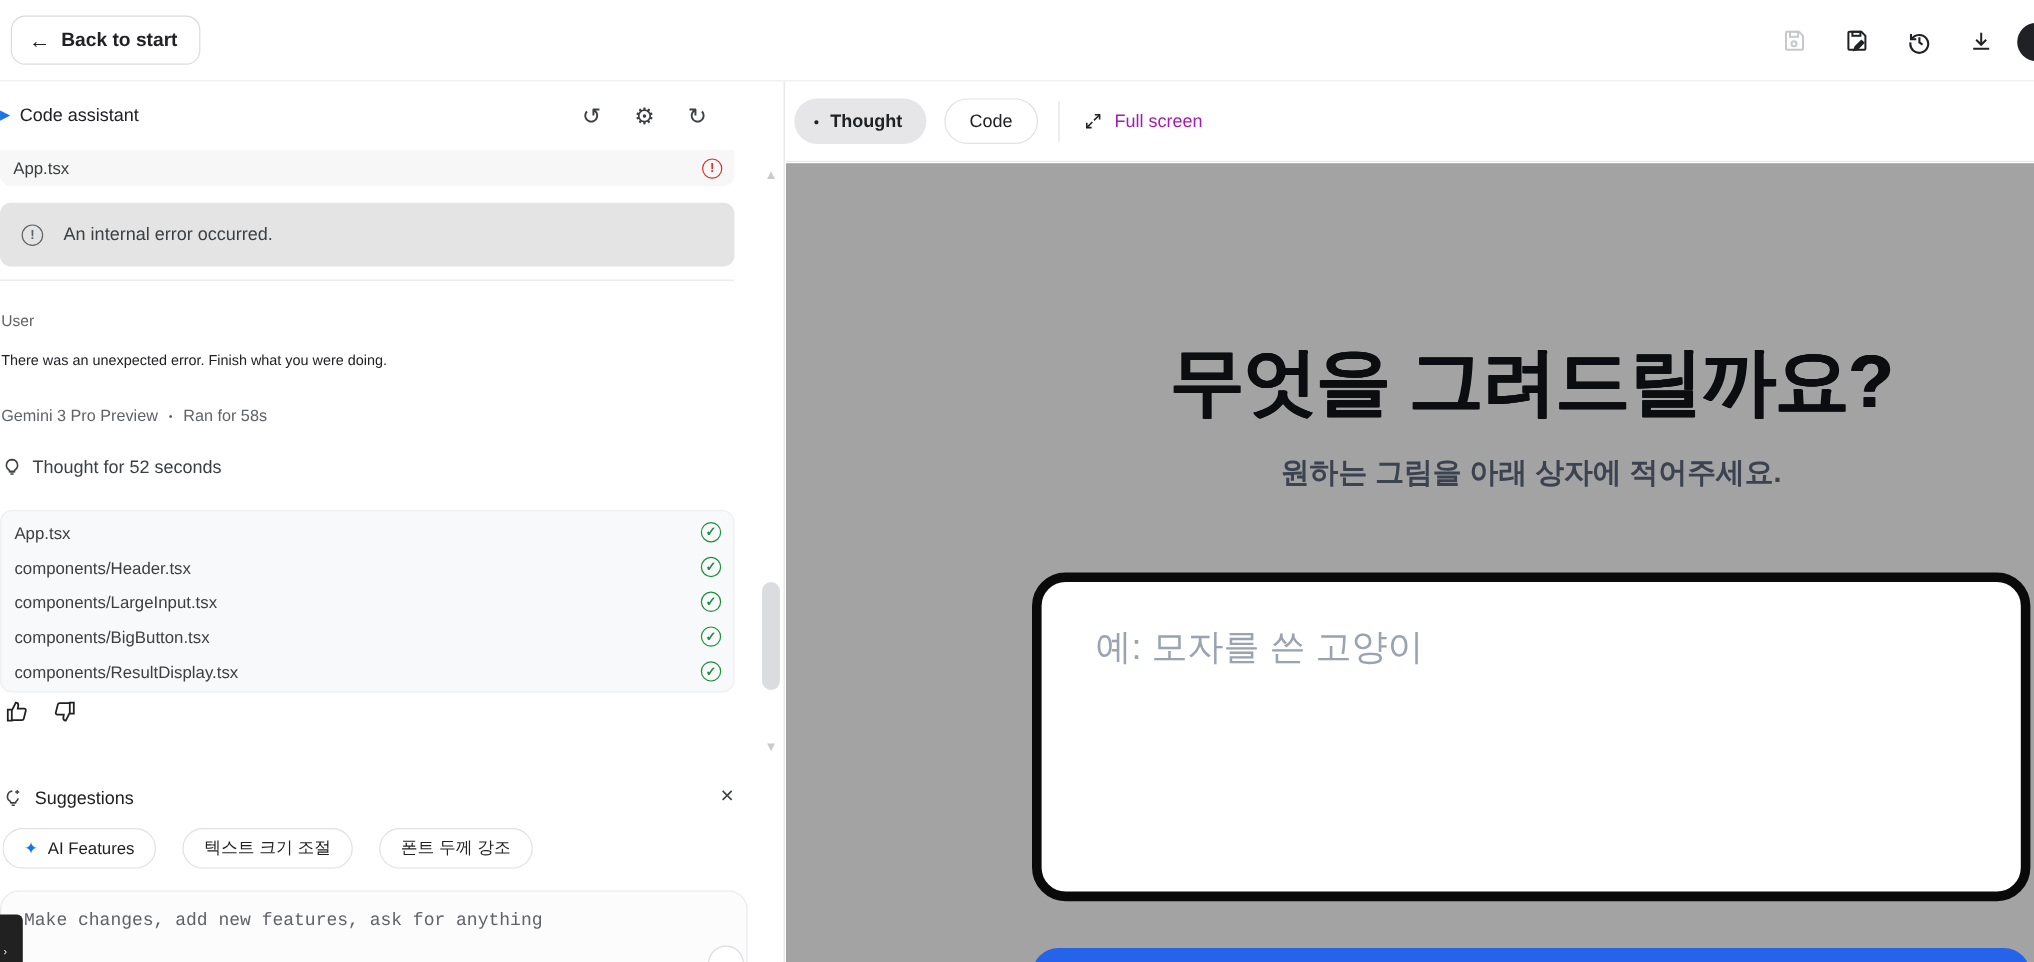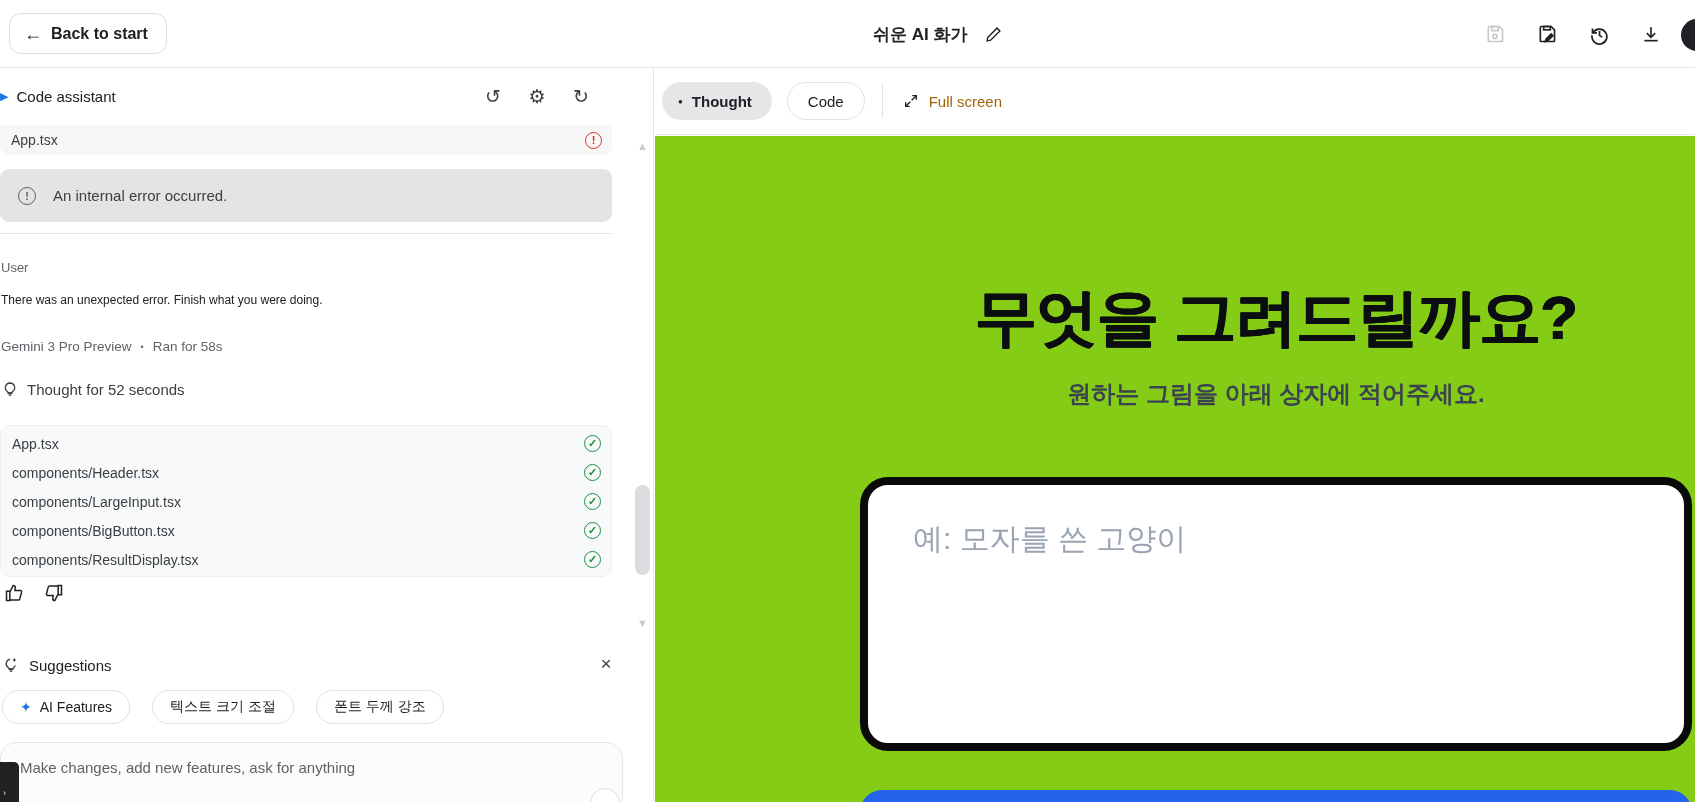--- a/index.html
+++ b/index.html
@@ -59,42 +59,42 @@
   .sugg-header { position:absolute; left:3px; top:583px; width:616px; height:28px; display:flex; align-items:center; gap:10px; font-size:15px; color:#202124; }
   .sugg-close { position:absolute; right:0; top:0; width:26px; height:26px; display:flex; align-items:center; justify-content:center;
     font-size:19px; color:#3c4043; cursor:pointer; }
   .chips-row { position:absolute; left:2px; top:622px; width:640px; display:flex; gap:22px; overflow:hidden; }
   .chip { height:34px; padding:0 17px; border:1px solid #dfe1e5; border-radius:18px; background:#fff; display:flex; align-items:center; gap:8px;
     font-size:14px; color:#202124; white-space:nowrap; cursor:pointer; flex:0 0 auto; }
   .chip .star { color:#1a73e8; font-size:14px; }
 
   .composer { position:absolute; left:0; top:674px; width:623px; height:70px; background:#fcfcfd; border:1px solid #e5e7eb; border-radius:16px 16px 0 0; }
   .composer-input { position:absolute; left:19px; top:16px; width:560px; border:0; outline:0; background:transparent; font-size:15px; color:#202124;
-    font-family:Liberation Sans, sans-serif; }
+    font-family:Liberation Mono, monospace; }
   .composer-input::placeholder { color:#5f6368; opacity:1; }
   .send-circle { position:absolute; left:589px; top:45px; width:30px; height:30px; border:1px solid #dadce0; border-radius:50%; background:#fff; }
   .black-overlay { position:absolute; left:0; top:694px; width:19px; height:40px; background:#212121; border-radius:0 5px 0 0; }
   .black-overlay .mark { position:absolute; left:3px; bottom:4px; color:#e8eaed; font-size:9px; }
 
   
   .lp-scroll-up   { position:absolute; left:634px; top:72px;  width:17px; height:12px; color:#c9cbce; font-size:11px; text-align:center; line-height:12px; cursor:pointer; }
   .lp-scroll-down { position:absolute; left:634px; top:549px; width:17px; height:12px; color:#c9cbce; font-size:11px; text-align:center; line-height:12px; cursor:pointer; }
   .lp-thumb { position:absolute; left:635px; top:417px; width:15px; height:90px; background:#dadce0; border-radius:8px; cursor:pointer; }
 
   
   .right-panel { position:absolute; left:655px; top:68px; width:1040px; height:734px; background:#fff; }
   .pv-toolbar { position:absolute; left:0; top:0; width:1040px; height:67px; border-bottom:1px solid #e7e8ea; display:flex; align-items:center; }
   .tab { height:38px; border-radius:19px; display:flex; align-items:center; gap:9px; font-size:15px; color:#202124; cursor:pointer; }
   .tab.preview { margin-left:7px; background:#e6e6e9; padding:0 20px 0 16px; font-weight:bold; }
   .tab.preview .tdot { font-size:8px; }
   .tab.code { margin-left:15px; background:#fff; border:1px solid #dfe1e5; padding:0 20px; }
   .pv-sep { width:1px; height:34px; background:#e0e2e5; margin-left:17px; }
-  .fullscreen-btn { margin-left:20px; display:flex; align-items:center; gap:10px; font-size:15px; color:#a16207; cursor:pointer; }
-
-  .pv-body { position:absolute; left:0; top:68px; width:1040px; height:666px; background:#84cc16; overflow:hidden; }
+  .fullscreen-btn { margin-left:20px; display:flex; align-items:center; gap:10px; font-size:15px; color:#a21caf; cursor:pointer; }
+
+  .pv-body { position:absolute; left:0; top:68px; width:1040px; height:666px; background:#a3a3a3; overflow:hidden; }
   .app-heading { position:absolute; left:621px; top:140px; width:0; display:flex; justify-content:center; }
   .app-heading span { font-size:62px; font-weight:bold; letter-spacing:-1px; color:#0b0d10; white-space:nowrap;
     text-shadow:0.6px 0 #0b0d10, -0.6px 0 #0b0d10; }
   .app-subtitle { position:absolute; left:621px; top:242px; width:0; display:flex; justify-content:center; }
   .app-subtitle span { font-size:24px; font-weight:bold; color:#3b4350; white-space:nowrap; }
 
   .big-input { position:absolute; left:205px; top:341px; width:832px; height:274px; background:#fff; border:8px solid #0a0a0a; border-radius:28px;
     padding:34px 45px; font-size:30px; color:#202124; font-family:"Liberation Sans", sans-serif; resize:none; outline:none; }
   .big-input::placeholder { color:#9aa3b2; opacity:1; }
 
@@ -108,28 +108,20 @@
 <body>
 
 <div id="stage">
 
   <div class="topbar">
     <button class="back-btn">
       <span class="back-arrow">←</span>
       <span>Back to start</span>
     </button>
 
-    <div class="app-title-wrap">
-      <span class="app-title">쉬운 AI 화가</span>
-      <span class="tb-icon" style="width:24px;height:24px">
-        <svg width="17" height="17" viewBox="0 0 24 24" fill="none" stroke="#202124" stroke-width="2">
-          <path d="M17 3l4 4L8 20l-5 1 1-5L17 3z"></path>
-        </svg>
-      </span>
-    </div>
 
     <div class="tb-icons" style="right:24px">
       <span class="tb-icon disabled">
         <svg width="20" height="20" viewBox="0 0 24 24" fill="none" stroke="#5f6368" stroke-width="2">
           <path d="M5 3h12l4 4v13a1 1 0 0 1-1 1H5a1 1 0 0 1-1-1V4a1 1 0 0 1 1-1z"></path>
             <rect x="8" y="3" width="8" height="5"></rect>
             <circle cx="12" cy="15" r="2.5"></circle>
         </svg>
       </span>
       <span class="tb-icon" style="margin-left:12px">

